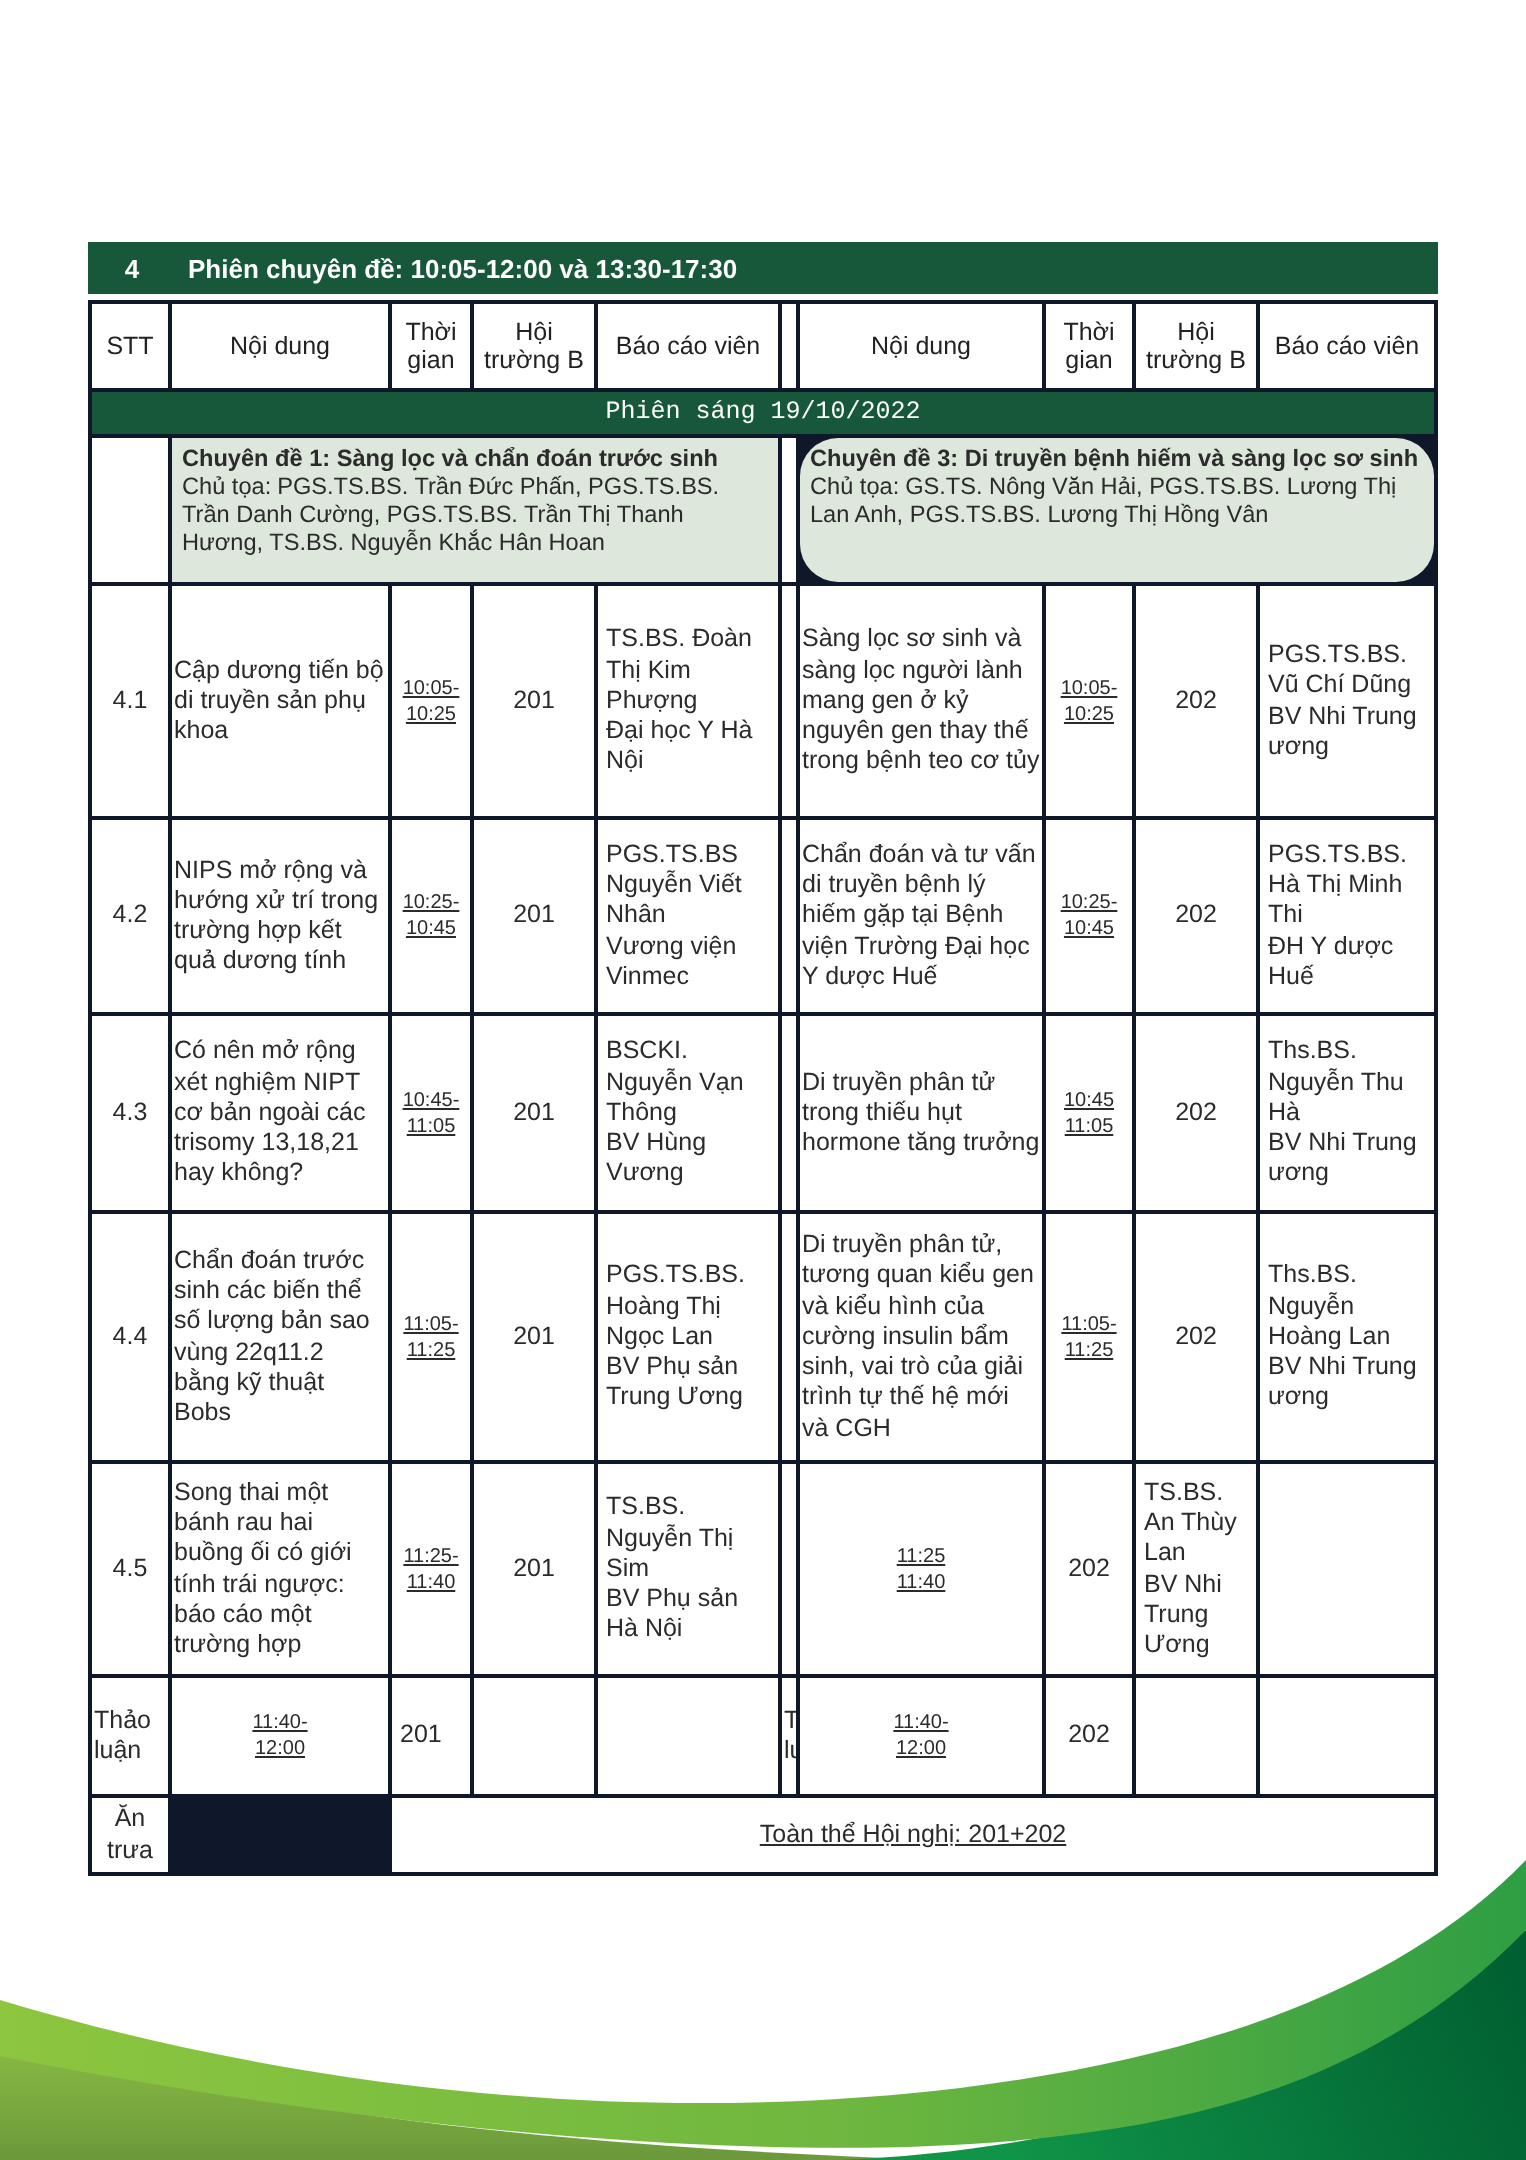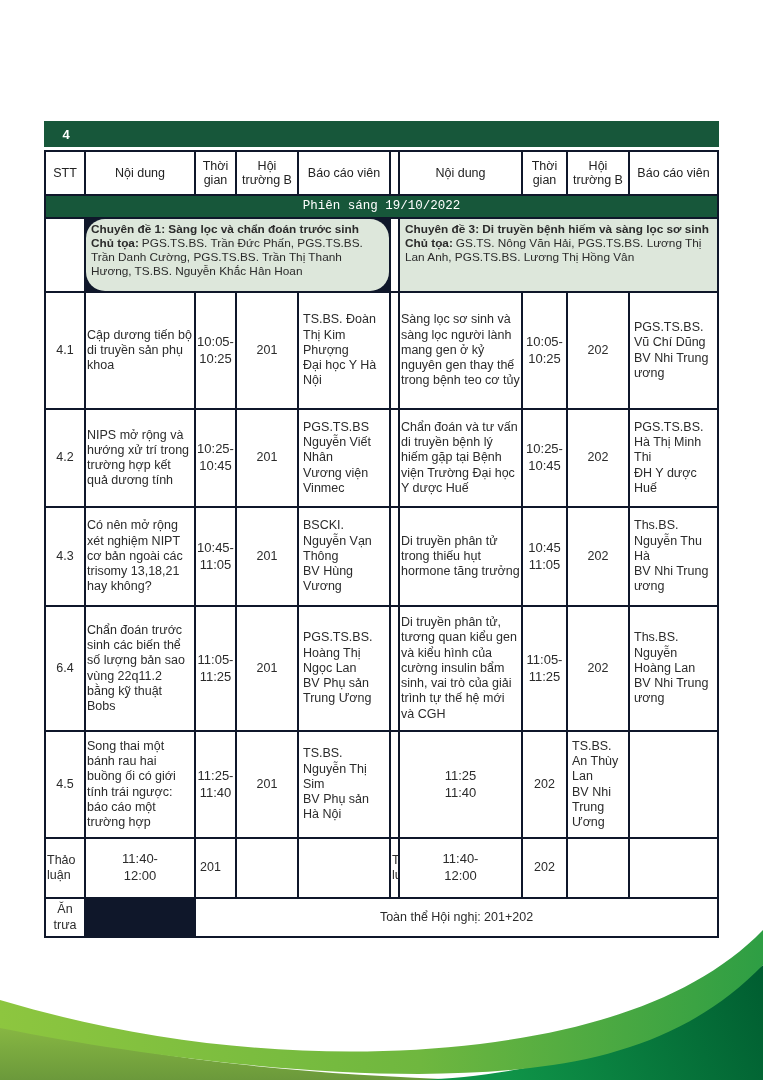--- a/index.html
+++ b/index.html
@@ -30,43 +30,44 @@
     gap:2px;
     background:#0f172a;      
     padding:2px;
   }
   .c{background:#fff;display:flex;align-items:center;overflow:hidden;
      font-size:12.5px;line-height:1.22;}
   .ct{justify-content:center;text-align:center;}
   .lt{padding:2px 1px;}
   .pre{white-space:pre-line;}
   .hd{justify-content:center;text-align:center;line-height:1.15;color:#222;}
-  .time{font-size:13px;line-height:1.3;}
+  .time{font-size:10px;line-height:1.3;text-decoration:underline;}
   .sp{background:#fff;}                     
   .banner{grid-column:1 / -1;background:#17573A;color:#fff;
           justify-content:center;text-align:right;font-size:12.5px;font-family:Liberation Mono, monospace;}
   .topic{display:block;background:#DDE7DB;padding:3px 5px 2px;
          font-size:11.8px;line-height:1.2;}
-  .topic-left{grid-column:2 / 6;border-radius:19px;}
-  .topic-right{grid-column:7 / 11;}
+  .topic-left{grid-column:2 / 6;}
+  .topic-right{grid-column:7 / 11;border-radius:19px;}
   .topic-title{font-weight:bold;display:block;}
-  .chairs-label{font-weight:bold;margin-right:3px;}
+  .chairs-label{font-weight:normal;margin-right:3px;}
   .speaker{padding:2px 4px;white-space:pre-line;}
   .hall-left-align{justify-content:flex-start;padding-left:4px;}
-  .lunch-note{grid-column:3 / 11;justify-content:center;text-align:left;}
+  .lunch-note{grid-column:3 / 11;justify-content:center;text-align:left;text-decoration:underline;}
   
   .waves{position:absolute;left:0;bottom:0;width:763px;height:170px;display:block;}
 </style>
 </head>
 <body>
 
 <div class="page">
 
   <div class="titlebar">
     <span class="bar-num">4</span>
+    <span class="bar-label">Phiên chuyên đề: 10:05-12:00 và 13:30-17:30</span>
   </div>
 
   <div class="schedule">
 
     <div class="c hd">STT</div>
     <div class="c hd">Nội dung</div>
     <div class="c hd">Thời gian</div>
     <div class="c hd">Hội trường B</div>
     <div class="c hd">Báo cáo viên</div>
     <div class="c sp"></div>
@@ -126,21 +127,21 @@
     <div class="c speaker">BSCKI. Nguyễn Vạn Thông
 BV Hùng Vương</div>
     <div class="c sp"></div>
     <div class="c lt">Di truyền phân tử trong thiếu hụt hormone tăng trưởng</div>
     <div class="c ct pre time">10:45
 11:05</div>
     <div class="c ct">202</div>
     <div class="c speaker">Ths.BS. Nguyễn Thu Hà
 BV Nhi Trung ương</div>
 
-    <div class="c ct">6.4</div>
+    <div class="c ct">4.4</div>
     <div class="c lt">Chẩn đoán trước sinh các biến thể số lượng bản sao vùng 22q11.2 bằng kỹ thuật Bobs</div>
     <div class="c ct pre time">11:05-
 11:25</div>
     <div class="c ct">201</div>
     <div class="c speaker">PGS.TS.BS. Hoàng Thị Ngọc Lan
 BV Phụ sản Trung Ương</div>
     <div class="c sp"></div>
     <div class="c lt">Di truyền phân tử, tương quan kiểu gen và kiểu hình của cường insulin bẩm sinh, vai trò của giải trình tự thế hệ mới và CGH</div>
     <div class="c ct pre time">11:05-
 11:25</div>

